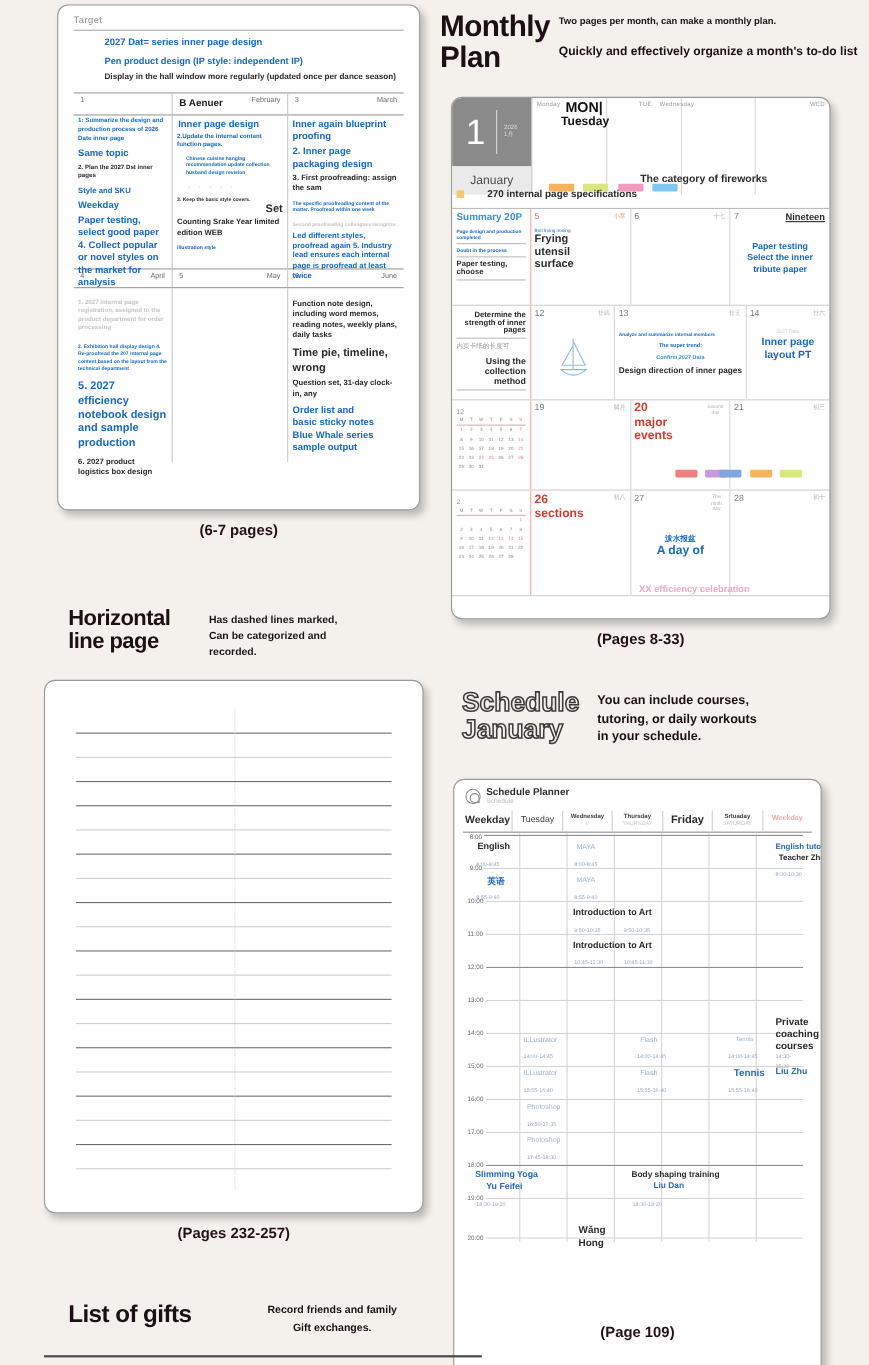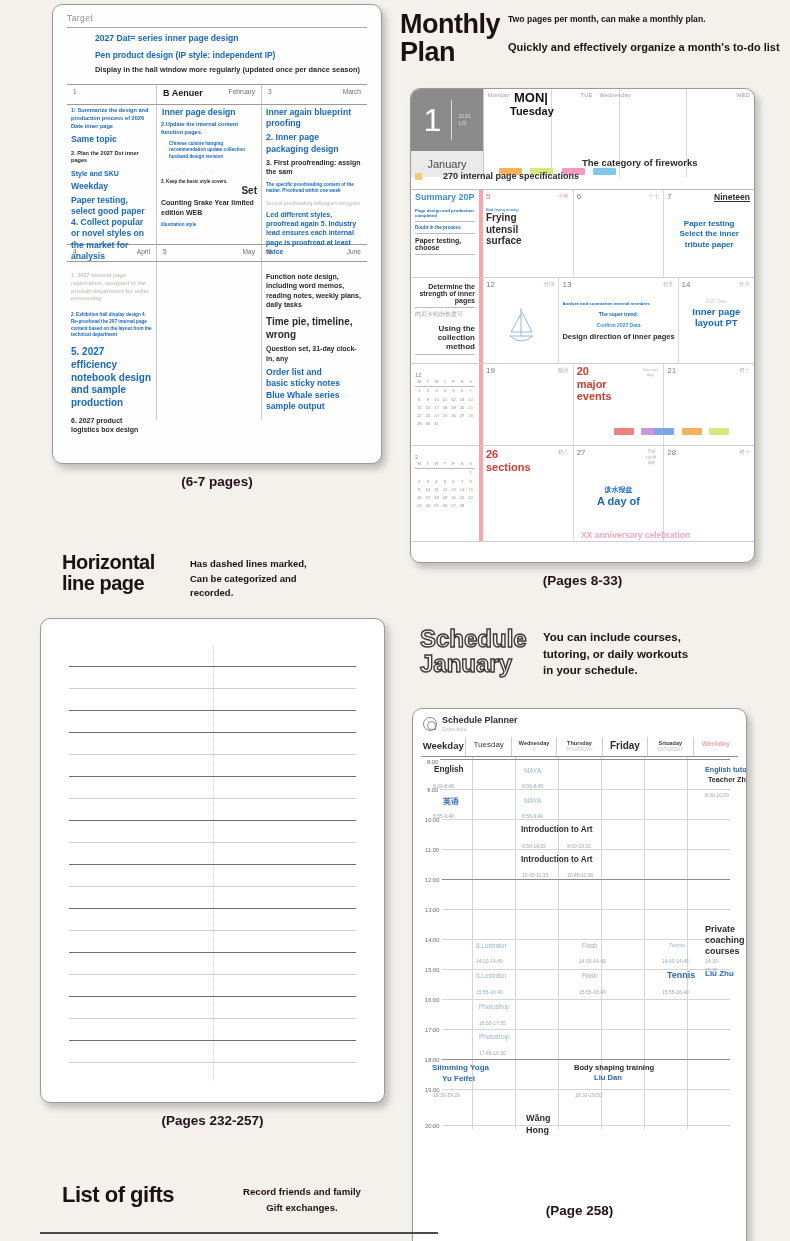--- a/index.html
+++ b/index.html
@@ -95,21 +95,21 @@
   .mo-daycell { flex:1 1 0; border-right:1px solid #d8d8d8; position:relative; }
   .mo-daycell:last-child { border-right:none; }
   .dow-sm { font-size:5.5px; color:#9a9a9a; padding:3px 0 0 4px; letter-spacing:.3px;}
   .dow-big { position:absolute; font-weight:bold; color:#111; }
   .cal-body { border-top:1px solid #bdbdbd; }
   .cal-row { display:flex; border-bottom:1px solid #cfcfcf; }
   .cal-cell { flex:1 1 0; border-right:1px solid #d8d8d8; position:relative; padding:2px 3px; }
   .cal-cell:last-child{border-right:none;}
   .cal-num { font-size:8px; color:#7b7b7b; }
   .cal-lun { font-size:5.5px; color:#b3b3b3; position:absolute; right:4px; top:3px;}
-  .sumcol { width:72px; border-right:4px solid #fca5a5; padding:2px 4px; }
+  .sumcol { width:72px; border-right:1px solid #fca5a5; padding:2px 4px; }
   .sum-line { border-bottom:1px solid #bdbdbd; padding:3px 0 3px 0; }
   .tape { height:7px; border-radius:1px; display:inline-block; }
   .minical { font-size:4.2px; color:#8d8d8d; text-align:center; line-height:1.5; }
   .minical .hdr { border-bottom:1px solid #cfb4b4; }
   .minical .sun { color:#e08b8b; }
   .mc-title { font-size:6px; color:#8d8d8d; }
 
   
   #panel-lined { left:40px; top:618px; width:345px; height:485px; background:#fff; }
   .lined-inner { padding:26px 28px; height:100%; position:relative; }
@@ -528,21 +528,21 @@
         <div class="cal-lun" style="font-size:4.6px;width:16px;line-height:1.25;text-align:center">The ninth day</div>
         <div style="margin-top:28px;font-size:7px;color:#1668c2;font-weight:bold;text-align:center">泼水报盆</div>
         <div style="font-size:11px;color:#1668c2;font-weight:bold;text-align:center;line-height:1.1">A day of</div>
       </div>
       <div class="cal-cell">
         <div class="cal-num">28</div>
         <div class="cal-lun">初十</div>
       </div>
     </div>
 
-    <div class="abs" style="left:170px; top:340px; font-size:8.5px; font-weight:bold; color:#f4a6c4; white-space:nowrap;">XX anniversary celebration</div>
+    <div class="abs" style="left:170px; top:340px; font-size:8.5px; font-weight:bold; color:#f4a6c4; white-space:nowrap;">XX efficiency celebration</div>
   </div>
 </div>
 <div class="caption abs" style="left:410px; top:573px; width:345px;">(Pages 8-33)</div>
 
 <div class="abs" style="left:62px; top:552px; width:125px;">
   <div class="bigTitle" style="font-size:20px">Horizontal</div>
   <div class="bigTitle" style="font-size:20px">line page</div>
 </div>
 <div class="abs" style="left:190px; top:557px; width:150px;">
   <div class="subNote" style="font-size:9.5px; line-height:1.55; white-space:pre-line">Has dashed lines marked,
@@ -802,21 +802,21 @@
 coaching
 courses</div>
         <div style="color:#2a68b8;font-size:8px;">Liu Zhu</div>
       </div>
       <div class="ev" style="left:276px; top:200px;">
         <span class="t">14:30-15:30</span>
       </div>
     </div>
   </div>
 </div>
-<div class="caption abs" style="left:412px; top:1203px; width:335px;">(Page 258)</div>
+<div class="caption abs" style="left:412px; top:1203px; width:335px;">(Page 109)</div>
 
 <div class="abs" style="left:62px; top:1183px; width:160px;">
   <div class="bigTitle" style="font-size:22px">List of gifts</div>
 </div>
 <div class="abs" style="left:212px; top:1184px; width:180px;text-align:center;">
   <div class="subNote" style="font-size:9.6px; line-height:1.7; white-space:pre-line">Record friends and family
 Gift exchanges.</div>
 </div>
 <div class="abs" id="gift-strip"></div>
 

